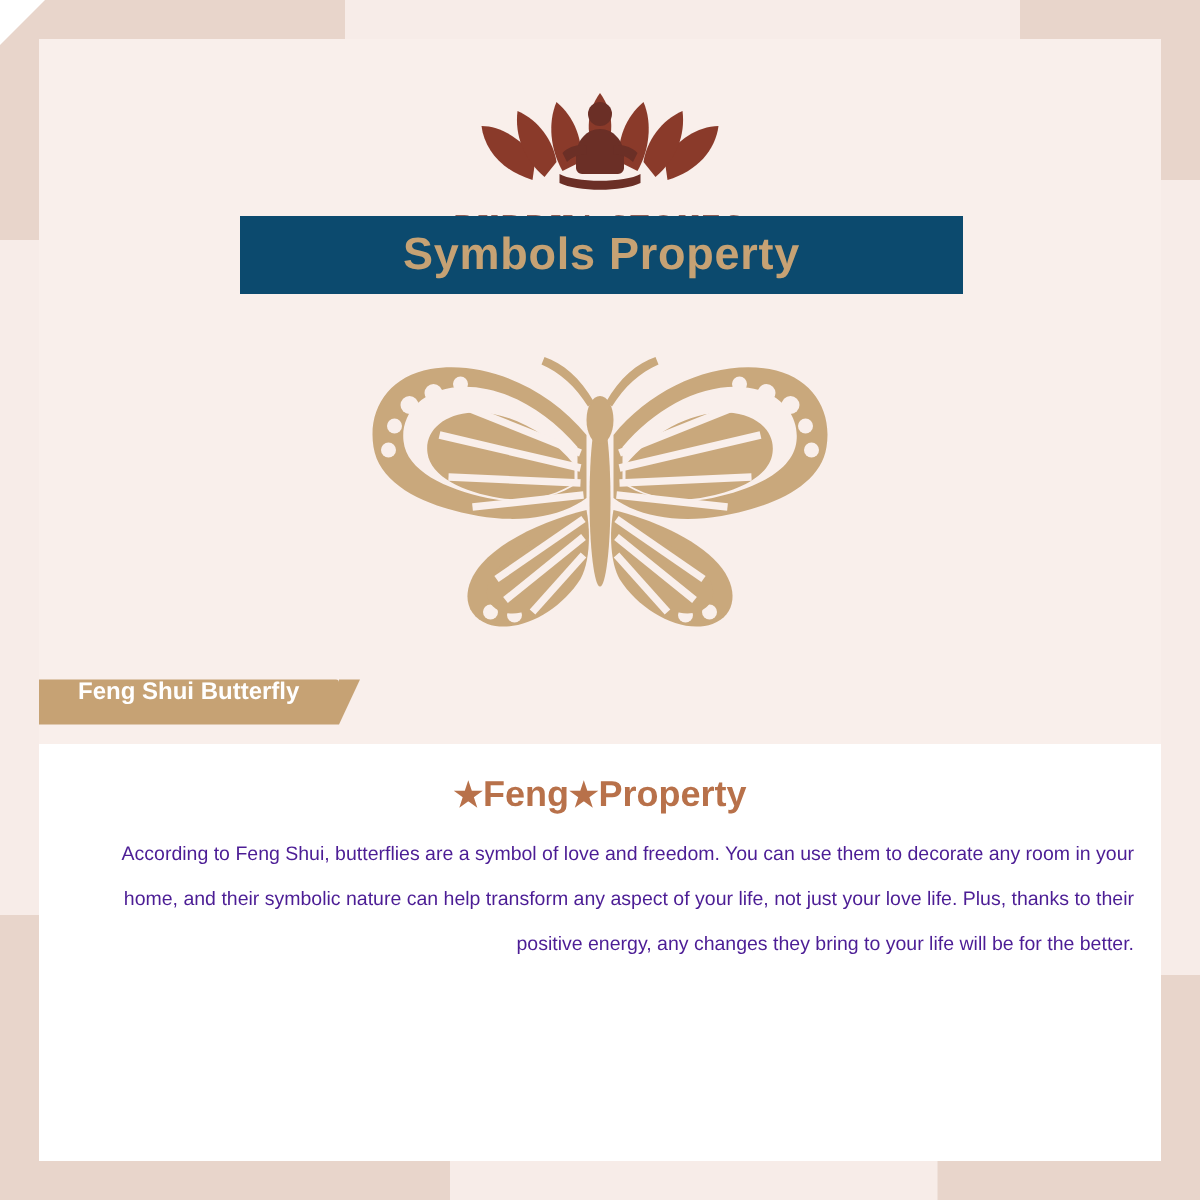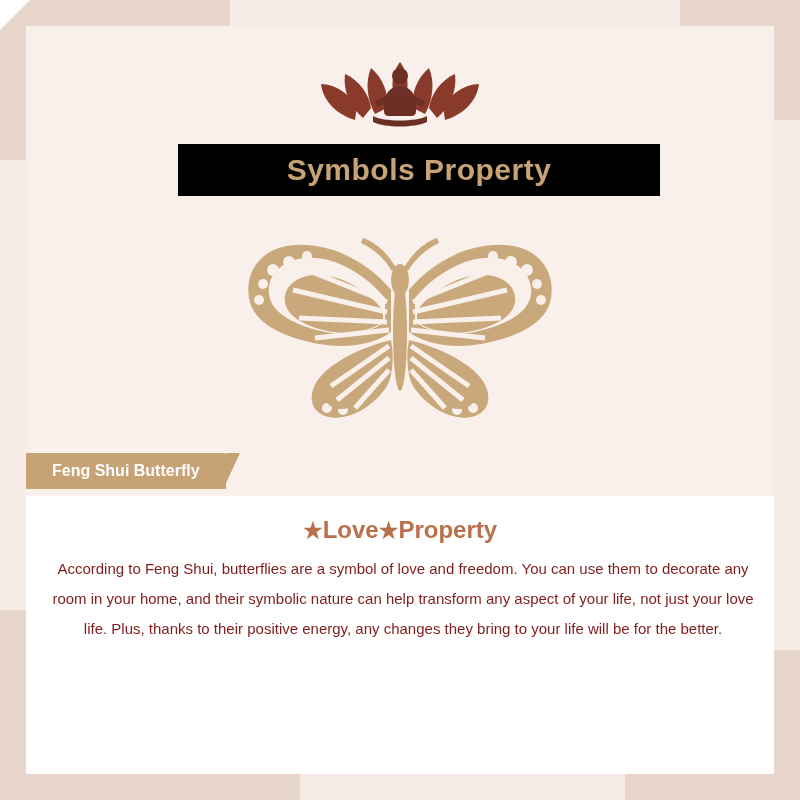--- a/index.html
+++ b/index.html
@@ -99,24 +99,24 @@
     letter-spacing: 2.5px;
     font-weight: bold;
     color: #6b2f26;
     font-family: "Liberation Serif", serif;
   }
 
   
   .title-band {
     position: absolute;
     top: 118px;
-    left: 152px;
+    left: 134px;
     width: 482px;
     height: 52px;
-    background: #000000;
+    background: #0c4a6e;
     display: flex;
     align-items: center;
     justify-content: center;
   }
   .title-band .title-text {
     font-size: 30px;
     font-weight: bold;
     color: #c6a274;
     letter-spacing: 0.5px;
   }
@@ -128,28 +128,28 @@
     left: 0;
     right: 0;
     text-align: center;
   }
 
   
   .tag {
     position: absolute;
     left: 0;
     top: 427px;
-    height: 36px;
+    height: 30px;
     padding: 0 26px 0 26px;
     background: #c6a274;
     color: #ffffff;
     font-size: 16px;
     font-weight: bold;
     display: flex;
-    align-items: center;
+    align-items: flex-start;
     border-top-right-radius: 2px;
   }
   .tag-notch {
     position: absolute;
     left: 100%;
     top: 0;
     width: 0;
     height: 0;
     border-top: 30px solid #c6a274;
     border-right: 14px solid transparent;
@@ -170,24 +170,24 @@
     color: #b8714a;
     font-size: 22px;
   }
 
   
   .body-text {
     position: absolute;
     top: 528px;
     left: 24px;
     right: 18px;
-    font-size: 15px;
+    font-size: 13px;
     line-height: 30px;
-    color: #7f1d1d;
-    text-align: center;
+    color: #4c1d95;
+    text-align: right;
   }
 </style>
 </head>
 <body>
 
 <div class="page">
 
   <div class="corner corner-tl"></div>
   <div class="corner corner-tl2"></div>
   <div class="corner corner-tr"></div>
@@ -296,21 +296,21 @@
         </svg>
       </span>
     </div>
 
     <div class="tag">
       <span>Feng Shui Butterfly</span>
       <span class="tag-notch"></span>
     </div>
 
     <div class="subtitle">
-      <span class="star">★</span><span>Love</span><span class="star">★</span><span>Property</span>
+      <span class="star">★</span><span>Feng</span><span class="star">★</span><span>Property</span>
     </div>
 
     <div class="body-text">According to Feng Shui, butterflies are a symbol of love and freedom. You can use them to decorate any room in your home, and their symbolic nature can help transform any aspect of your life, not just your love life. Plus, thanks to their positive energy, any changes they bring to your life will be for the better.</div>
 
   </div>
 
   <div class="diag-tl"></div>
 </div>
 
 </body></html>

